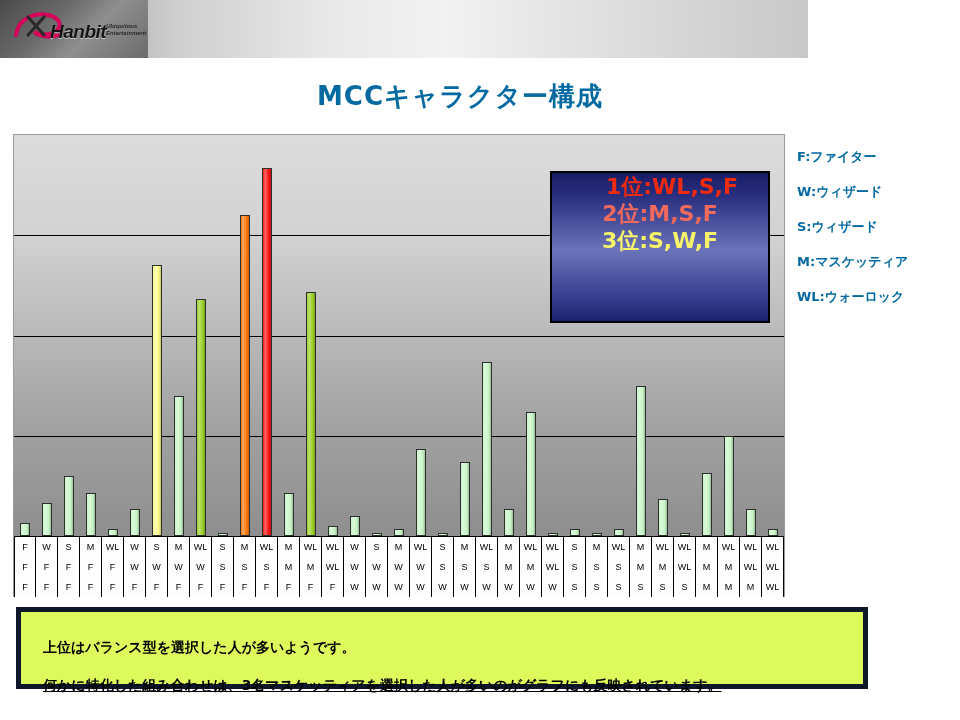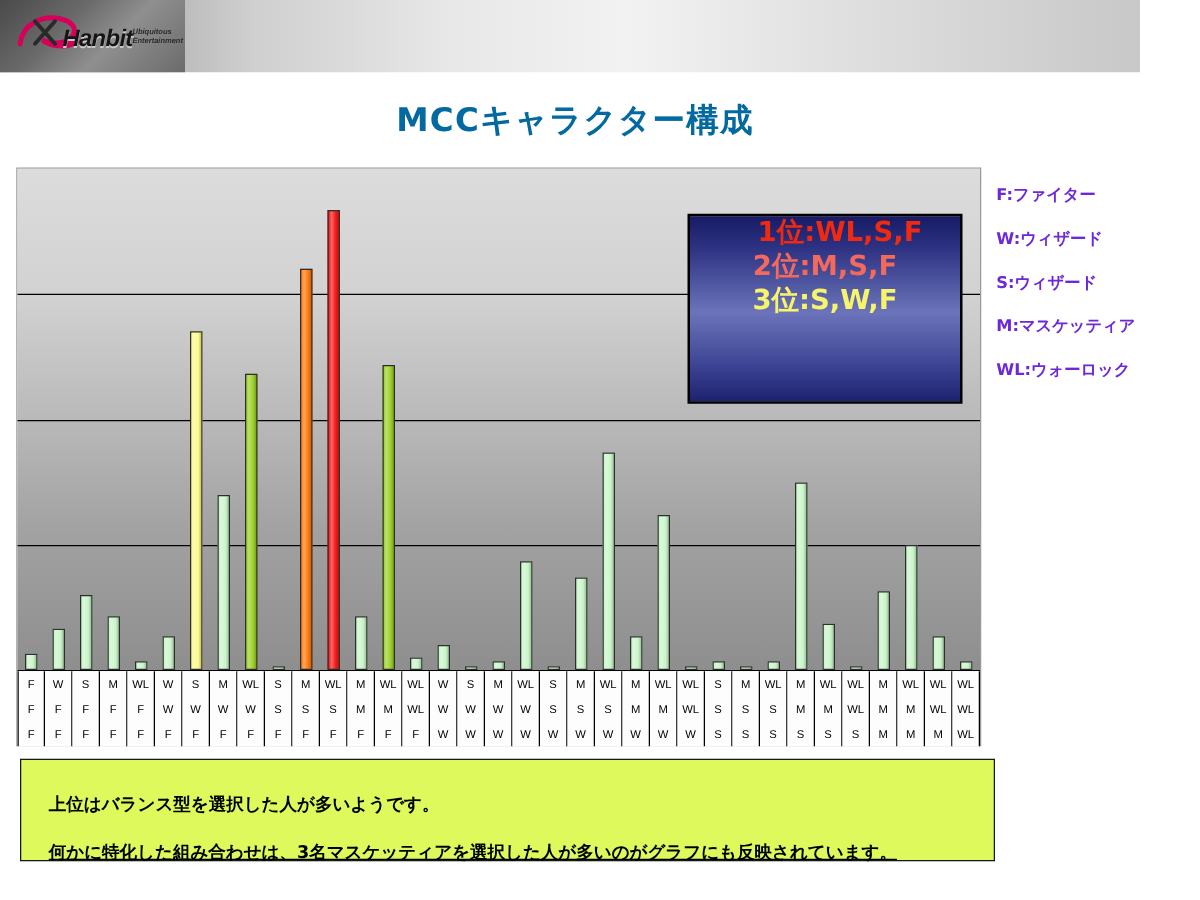--- a/index.html
+++ b/index.html
@@ -1,20 +1,20 @@
 <!DOCTYPE html>
 <html><head>
 <meta charset="utf-8">
 <title>MCC Character Composition</title>
 <style>
   html,body{margin:0;padding:0;}
   body{width:960px;height:720px;background:#ffffff;font-family:"Liberation Sans",sans-serif;overflow:hidden;position:relative;}
 
   
-  #header{position:absolute;left:0;top:0;width:912px;height:58px;
+  #header{position:absolute;left:0;top:0;width:808px;height:58px;
           background:linear-gradient(to right,#575757 0%,#6e6e6e 8%,#8d8d8d 14%,#b9b9b9 15%,#cfcfcf 22%,#e8e8e8 40%,#f2f2f2 55%,#dcdcdc 78%,#c8c8c8 100%);}
   #logo-band{position:absolute;left:0;top:0;width:148px;height:58px;
              background:linear-gradient(135deg,#4a4a4a 0%,#6a6a6a 35%,#8f8f8f 60%,#6b6b6b 100%);}
   #logo{position:absolute;left:14px;top:9px;width:125px;height:40px;}
   #logo-swoosh{position:absolute;left:0;top:2px;width:52px;height:30px;}
   #logo-word{position:absolute;left:36px;top:12px;font-style:italic;font-weight:bold;
              font-size:19px;color:#151515;letter-spacing:-0.5px;
              text-shadow:0 1px 0 #c9c9c9;font-family:"Liberation Sans",sans-serif;}
   #logo-tag{position:absolute;left:92px;top:14px;font-style:italic;font-weight:bold;
             font-size:6px;line-height:7px;color:#2a2a2a;width:46px;}
@@ -55,26 +55,26 @@
   #callout-head{margin-top:9px;font-size:15px;font-weight:bold;color:#000000;
        font-family:"DejaVu Sans","Liberation Sans",sans-serif;letter-spacing:0px;}
   .callout-rank{font-size:22px;font-weight:bold;line-height:27px;letter-spacing:0px;
        font-family:"DejaVu Sans","Liberation Sans",sans-serif;}
   #rank1{color:#f02a10;margin-left:24px;}
   #rank2{color:#f26a5e;}
   #rank3{color:#f7f36a;}
 
   
   #legend{position:absolute;left:797px;top:148px;width:160px;}
-  .legend-item{font-size:13px;font-weight:bold;color:#6d28d9;line-height:17px;margin-bottom:18px;
+  .legend-item{font-size:13px;font-weight:bold;color:#0369a1;line-height:17px;margin-bottom:18px;
        font-family:"DejaVu Sans","Liberation Sans",sans-serif;}
 
   
-  #note-box{position:absolute;left:16px;top:607px;width:780px;height:82px;
-            background:#ddf95b;border:1px solid #0f172a;box-sizing:border-box;}
+  #note-box{position:absolute;left:16px;top:607px;width:852px;height:82px;
+            background:#ddf95b;border:5px solid #0f172a;box-sizing:border-box;}
   .note-line{position:absolute;left:22px;font-size:14px;font-weight:bold;color:#000;
              font-family:"DejaVu Sans","Liberation Sans",sans-serif;white-space:nowrap;}
   #note-line-0{top:27px;}
   #note-line-1{top:65px;text-decoration:underline;}
 </style>
 </head>
 <body>
 
 <div id="header">
   <div id="logo-band">

